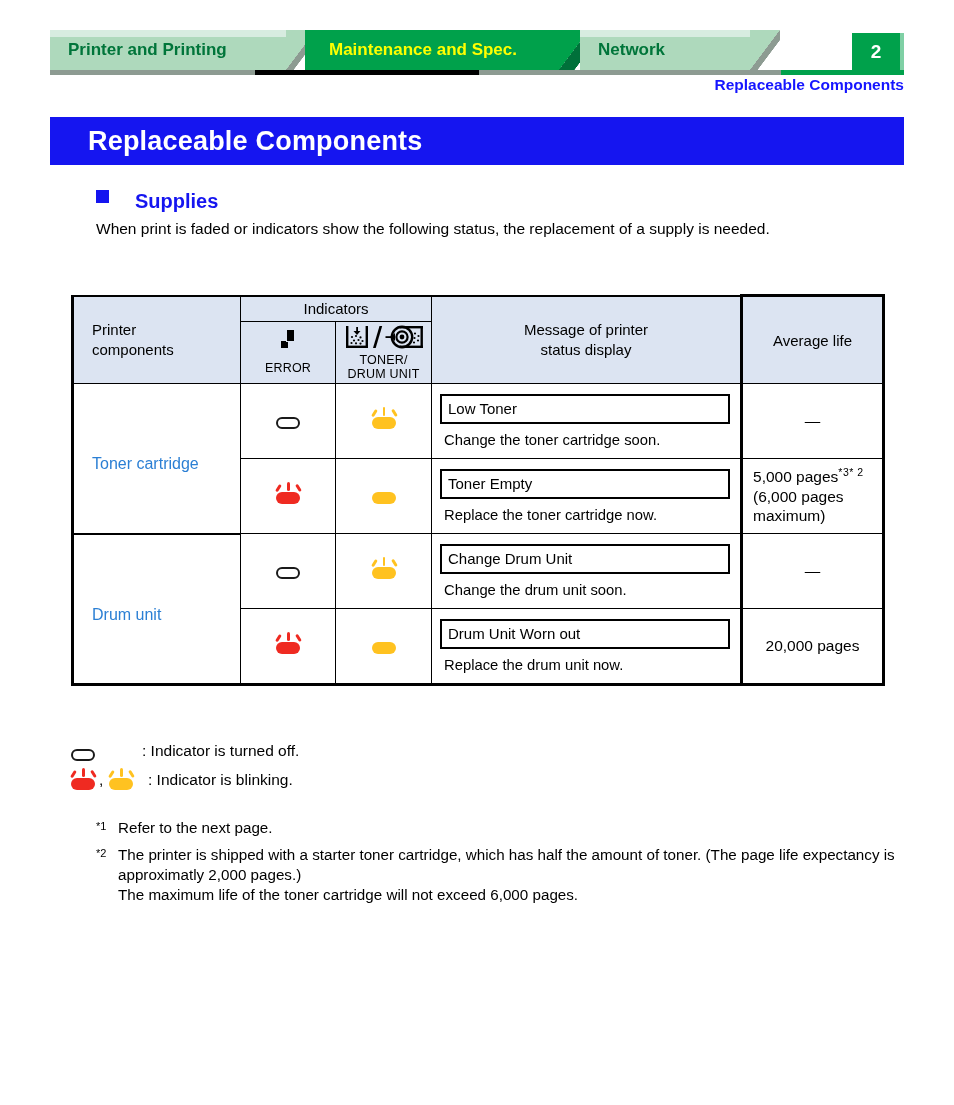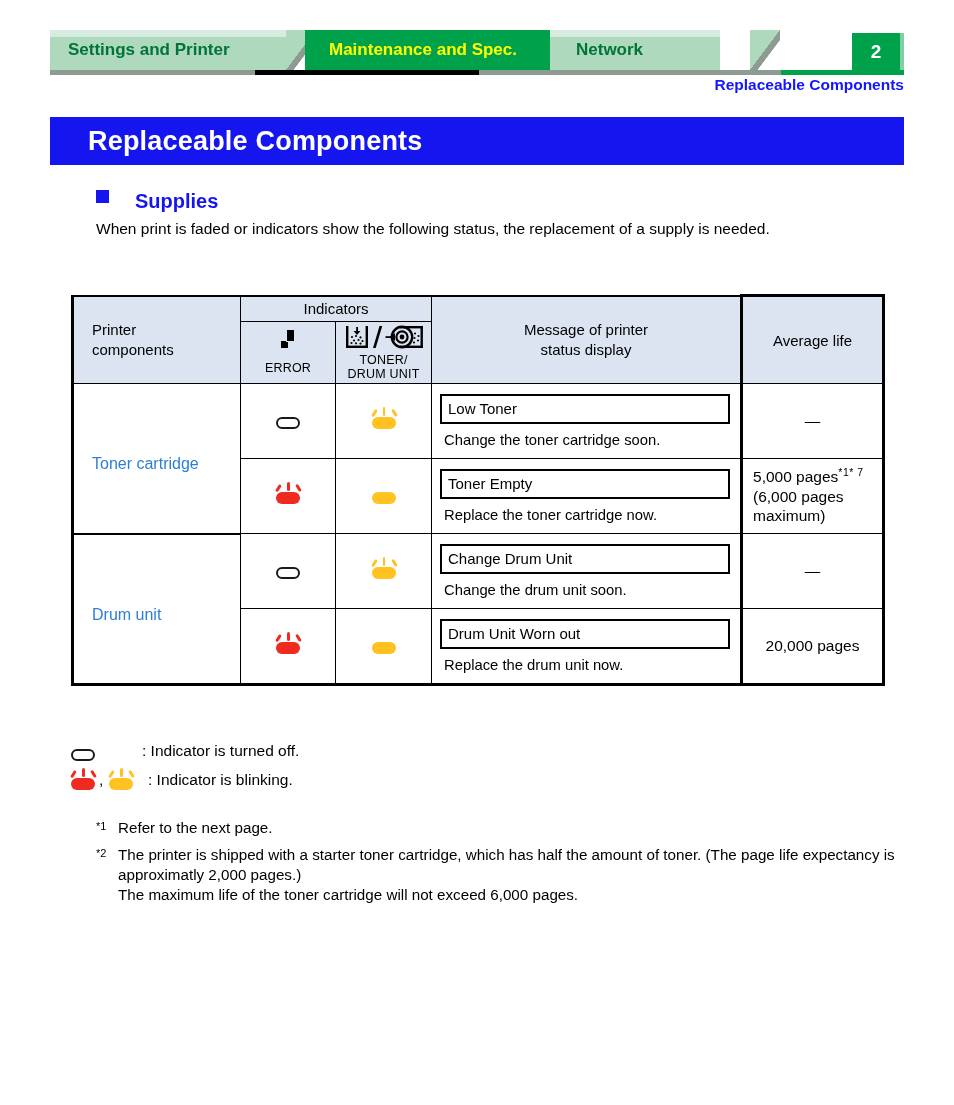--- a/index.html
+++ b/index.html
@@ -178,32 +178,32 @@
 </style>
 </head>
 <body>
 
 <div class="page">
 
   <div class="tabbar">
 
     <div class="tab tab-inactive" style="left:0; width:236px;">
       <div class="tab-highlight" style="width:236px;"></div>
-      <span class="tab-label">Settings and Printer</span>
+      <span class="tab-label">Printer and Printing</span>
     </div>
     <div class="slant from-light" style="left:236px;"></div>
     <div class="slant shadow-light" style="left:236px;"></div>
 
     <div class="tab tab-active" style="left:255px; width:254px;">
       <span class="tab-label">Maintenance and Spec.</span>
     </div>
     <div class="slant from-green" style="left:509px;"></div>
     <div class="slant shadow-green" style="left:509px;"></div>
 
-    <div class="tab tab-inactive" style="left:500px; width:170px;padding-left:8px;">
+    <div class="tab tab-inactive" style="left:530px; width:170px;">
       <div class="tab-highlight" style="width:170px;"></div>
       <span class="tab-label">Network</span>
     </div>
     <div class="slant from-light" style="left:700px;"></div>
     <div class="slant shadow-light" style="left:700px;"></div>
 
     <div class="bar-underline" style="left:0; width:205px;"></div>
     <div class="bar-underline-black" style="left:205px; width:224px;"></div>
     <div class="bar-underline" style="left:429px; width:302px;"></div>
     <div class="bar-underline-green" style="left:731px; width:123px;"></div>
@@ -348,21 +348,21 @@
           <span class="lamp lit">
             <span class="body"></span>
           </span>
         </td>
         <td class="msg-cell">
           <div class="msgbox">Toner Empty</div>
           <div class="msgsub">Replace the toner cartridge now.</div>
         </td>
         <td class="life-cell thickleft thickright" style="text-align:left; padding-left:10px !important;">
           <div style="white-space:nowrap;">
-            <span>5,000 pages</span><span class="sup-mark">*1* 7</span>
+            <span>5,000 pages</span><span class="sup-mark">*3* 2</span>
           </div>
           <div style="white-space:pre-line;">(6,000 pages
  maximum)</div>
         </td>
       </tr>
 
       <tr>
         <td class="comp-cell thickleft thickbottom" rowspan="2">
           <span>Drum unit</span>
         </td>

